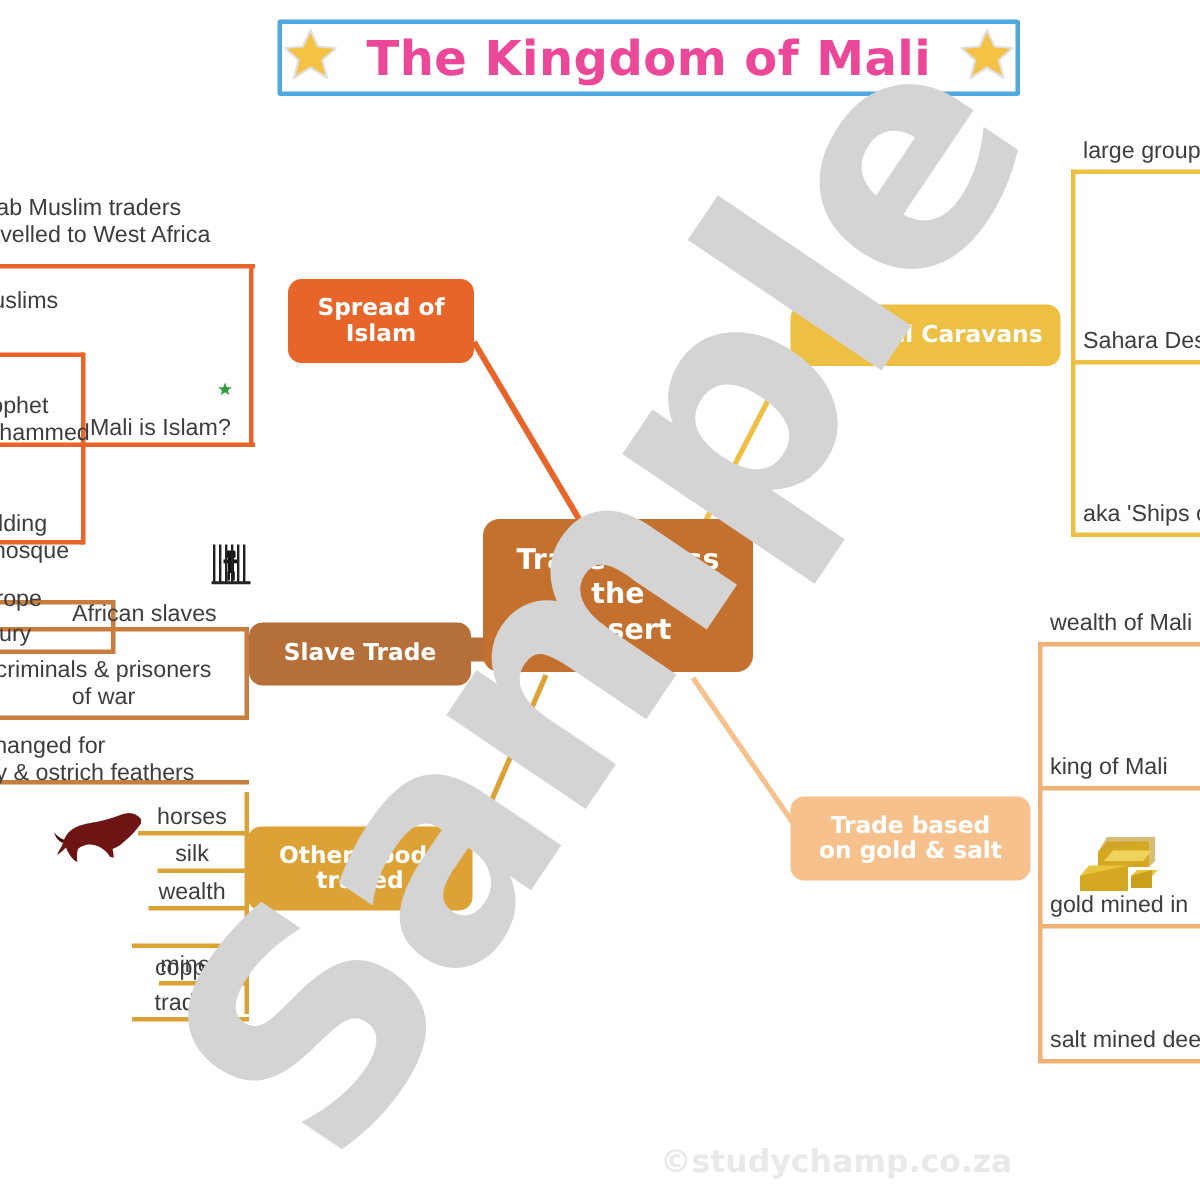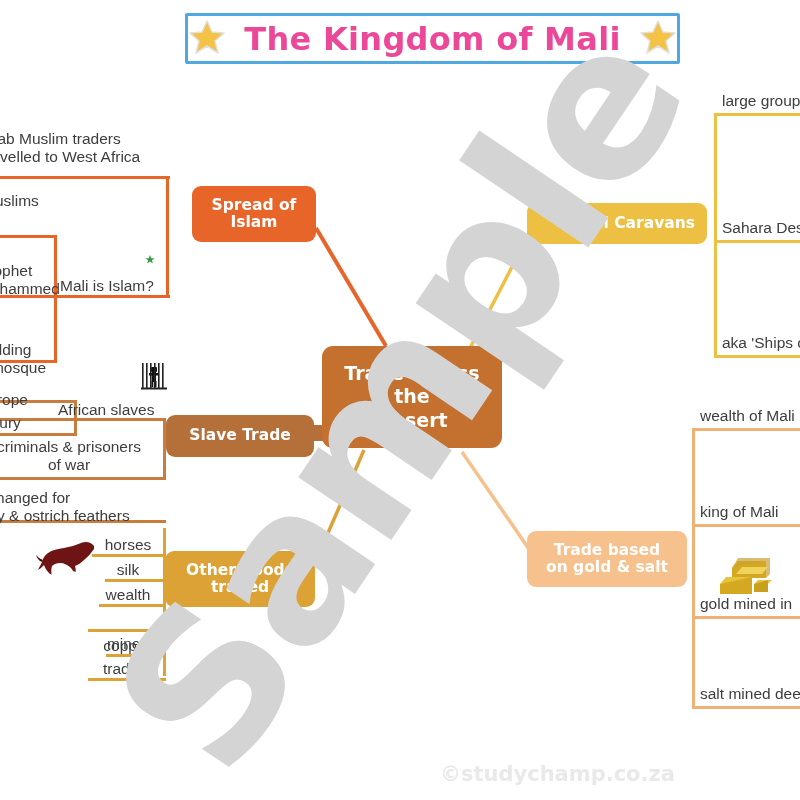--- a/index.html
+++ b/index.html
@@ -245,21 +245,21 @@
     </svg>
   </div>
 
   <div class="leaf" style="left:-22px; top:341px; width:90px;">building
 a mosque</div>
 
   <div class="leaf" style="left:-22px; top:391px; width:70px;">Europe</div>
 
   <div class="leaf" style="left:-30px; top:414px; width:80px;">century</div>
 
-  <div class="leaf" style="left:48px; top:401px; width:120px;margin-left:10px;">African slaves</div>
+  <div class="leaf" style="left:48px; top:401px; width:120px;">African slaves</div>
 
   <div class="icon-box" style="left:140px; top:361px;">
     <svg width="28" height="30" viewBox="0 0 28 30">
       <rect x="1" y="2" width="26" height="26" fill="#ffffff"></rect>
       <g fill="#111111">
         <rect x="11" y="6" width="6" height="5" rx="1"></rect>
         <rect x="12" y="11" width="4" height="10"></rect>
         <rect x="9" y="12" width="10" height="2.5"></rect>
         <rect x="11.6" y="20" width="1.7" height="6"></rect>
         <rect x="14.8" y="20" width="1.7" height="6"></rect>

